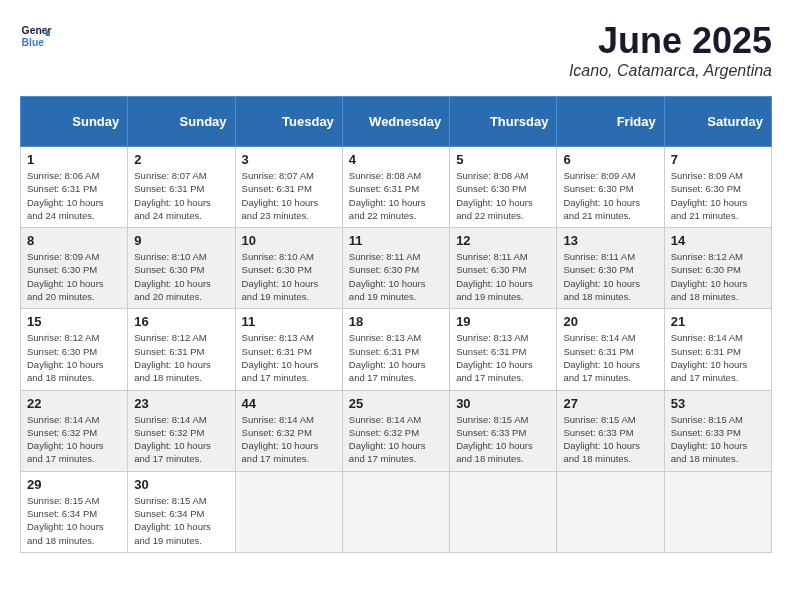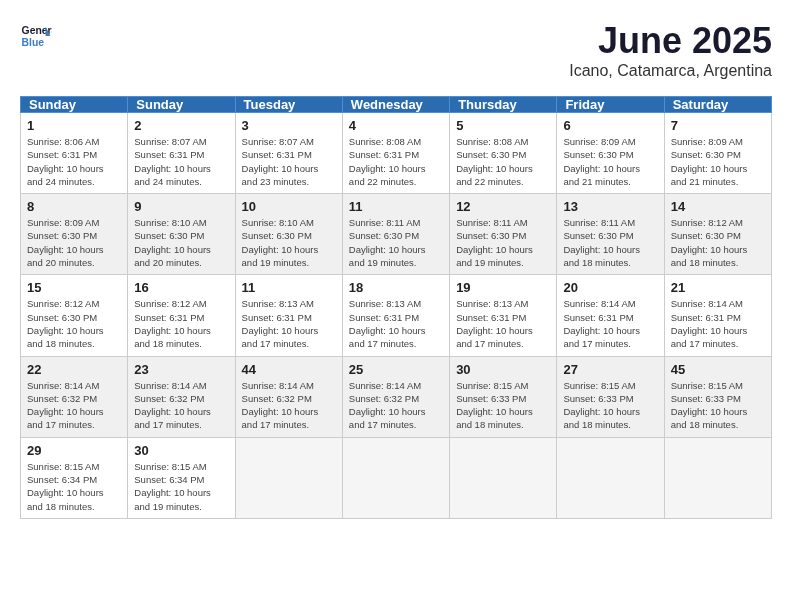--- a/index.html
+++ b/index.html
@@ -30,31 +30,32 @@
       margin-left: 44px;
     }
     .main-title {
       font-size: 36px;
       font-weight: bold;
       color: #1a1a2e;
     }
     .sub-title {
       font-size: 16px;
       color: #333;
+      font-style: italic;
     }
     .calendar {
       width: 100%;
       border-collapse: collapse;
       border: 1px solid #ccc;
     }
     .calendar th {
       background: #2b6cb0;
       color: #fff;
-      text-align: left;
-      padding: 0 8px;
+      text-align: right;
+      padding: 17px 8px;
       font-size: 13px;
       border: 1px solid #4a90d9;
     }
     .calendar td {
       vertical-align: top;
       padding: 5px 6px;
       border: 1px solid #ccc;
       font-size: 10px;
       color: #333;
       min-width: 100px;
@@ -219,21 +220,21 @@
         </td>
         <td>
           <span class="day-number">30</span>
           <div class="day-info">Sunrise: 8:15 AM<br>Sunset: 6:33 PM<br>Daylight: 10 hours and 18 minutes.</div>
         </td>
         <td>
           <span class="day-number">27</span>
           <div class="day-info">Sunrise: 8:15 AM<br>Sunset: 6:33 PM<br>Daylight: 10 hours and 18 minutes.</div>
         </td>
         <td>
-          <span class="day-number">45</span>
+          <span class="day-number">53</span>
           <div class="day-info">Sunrise: 8:15 AM<br>Sunset: 6:33 PM<br>Daylight: 10 hours and 18 minutes.</div>
         </td>
       </tr>
       <tr>
         <td>
           <span class="day-number">29</span>
           <div class="day-info">Sunrise: 8:15 AM<br>Sunset: 6:34 PM<br>Daylight: 10 hours and 18 minutes.</div>
         </td>
         <td>
           <span class="day-number">30</span>

